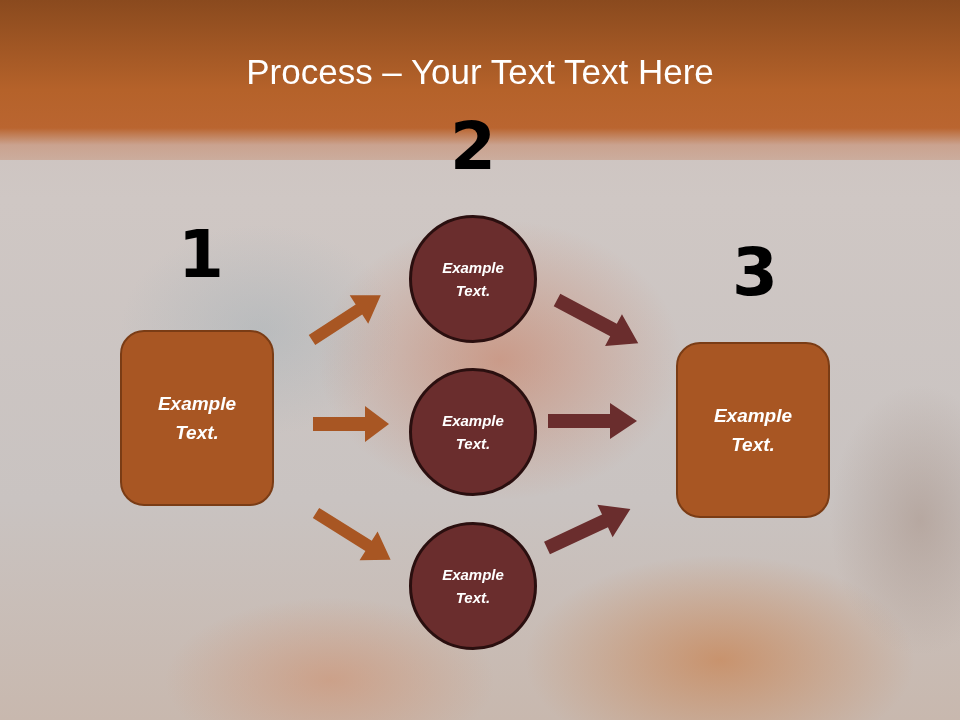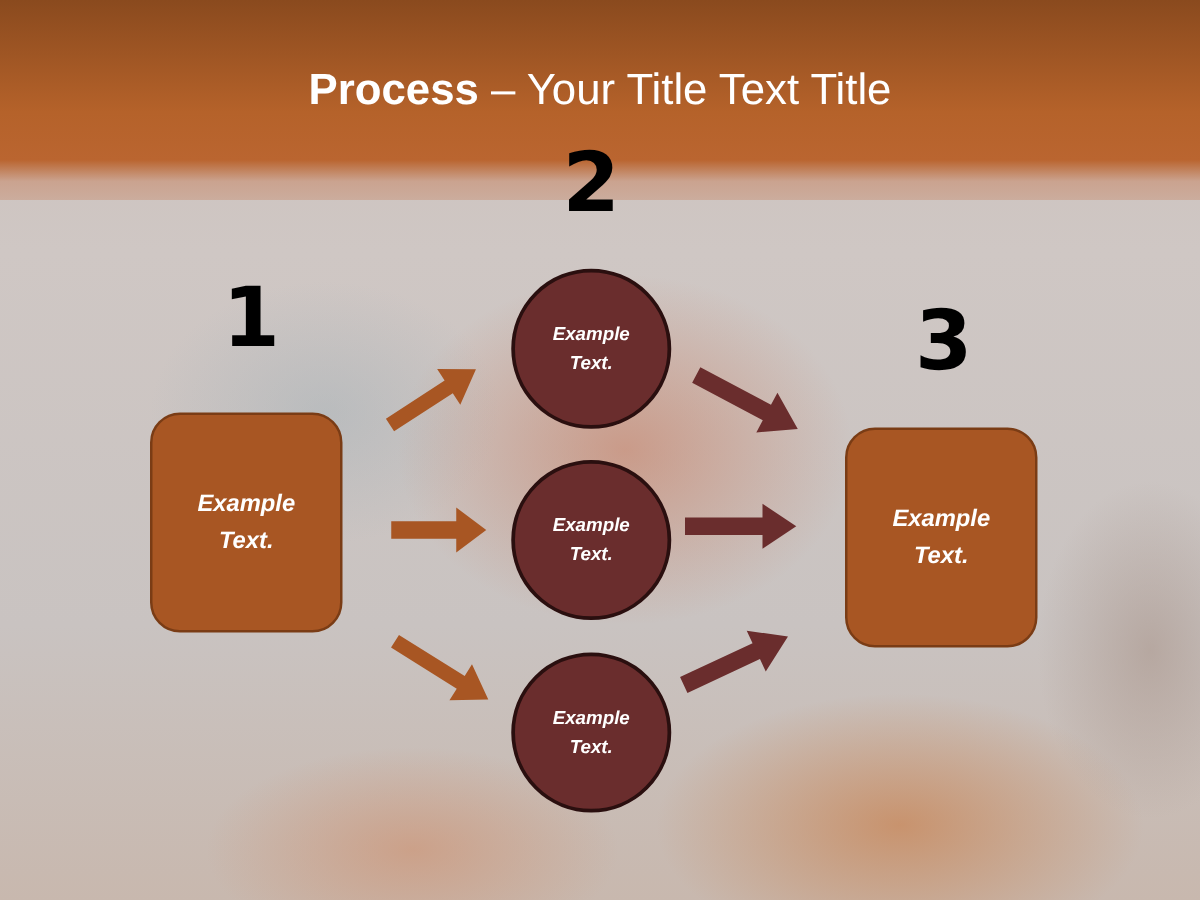--- a/index.html
+++ b/index.html
@@ -9,38 +9,38 @@
           radial-gradient(ellipse 260px 200px at 500px 360px, rgba(200,120,90,0.55), rgba(200,120,90,0) 70%),
           radial-gradient(ellipse 200px 150px at 260px 330px, rgba(150,170,180,0.35), rgba(150,170,180,0) 70%),
           radial-gradient(ellipse 220px 110px at 330px 680px, rgba(205,150,120,0.7), rgba(205,150,120,0) 75%),
           radial-gradient(ellipse 260px 140px at 720px 660px, rgba(200,130,80,0.7), rgba(200,130,80,0) 75%),
           radial-gradient(ellipse 120px 180px at 920px 520px, rgba(170,150,140,0.6), rgba(170,150,140,0) 75%),
           linear-gradient(#cbbfb9 0px, #cfc7c4 200px, #c9c3c1 500px, #c8b8ae 720px);
   }
   .header { position:absolute; left:0; top:0; width:960px; height:160px;
             background: linear-gradient(#8a4a1e 0px, #b5622a 90px, #ba6530 128px, rgba(200,140,110,0.6) 145px, rgba(210,200,210,0) 200px); }
   .title { position:absolute; left:0; top:52px; width:960px; text-align:center; color:#ffffff; font-size:35px; }
-  .title b { font-weight:bold; }
+  .title b { font-weight:normal; }
   .num { position:absolute; font-family:"DejaVu Sans", sans-serif; font-weight:bold; font-size:66px; color:#000; line-height:1; }
   .box { position:absolute; width:154px; height:176px; border-radius:24px; background:#a85623; border:2px solid #7a3c15;
          box-sizing:border-box; display:flex; align-items:center; justify-content:center; text-align:center;
          color:#fff; font-style:italic; font-weight:bold; font-size:19px; line-height:29px; }
   .circle { position:absolute; width:128px; height:128px; border-radius:50%; background:#6a2d2d; border:3px solid #2a0f0f;
             box-sizing:border-box; display:flex; align-items:center; justify-content:center; text-align:center;
             color:#fff; font-style:italic; font-weight:bold; font-size:15px; line-height:23px; }
   .arrow { position:absolute; }
 </style>
 </head>
 <body>
 
 <div class="bg"></div>
 <div class="header"></div>
 
 <div class="title">
-  <b>Process</b><span> – Your Title Text Title</span>
+  <b>Process</b><span> – Your Text Text Here</span>
 </div>
 
 <div class="num" style="left:178px; top:222px;">1</div>
 <div class="num" style="left:450px; top:114px;">2</div>
 <div class="num" style="left:732px; top:240px;">3</div>
 
 <div class="box" style="left:120px; top:330px;">
   <span style="width:110px;">Example Text.</span>
 </div>
 

